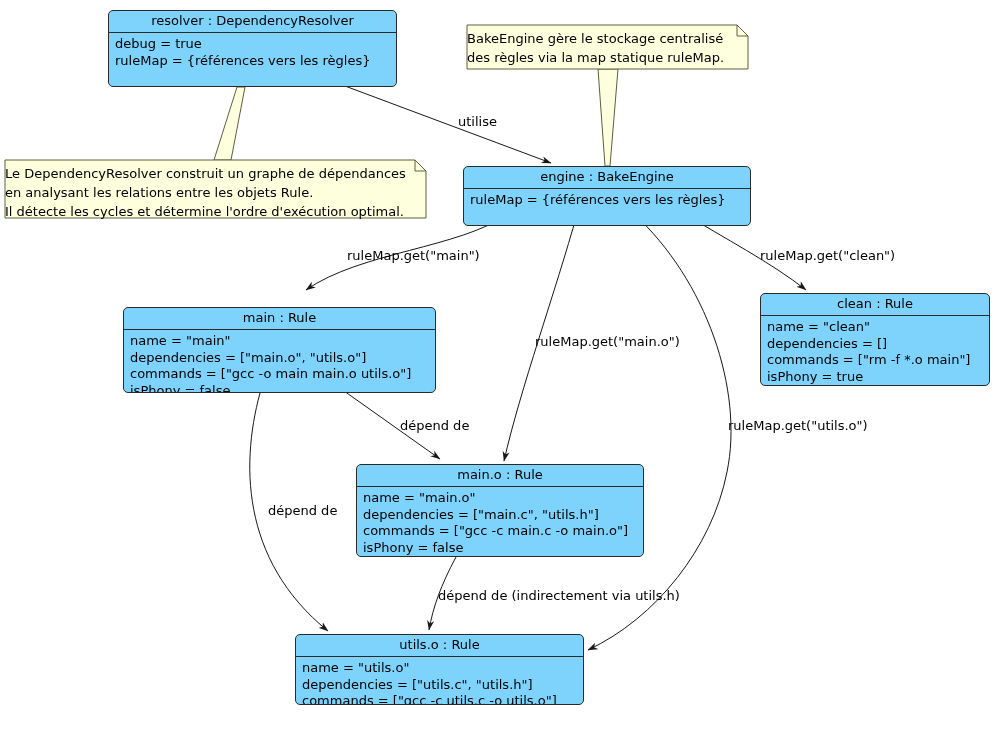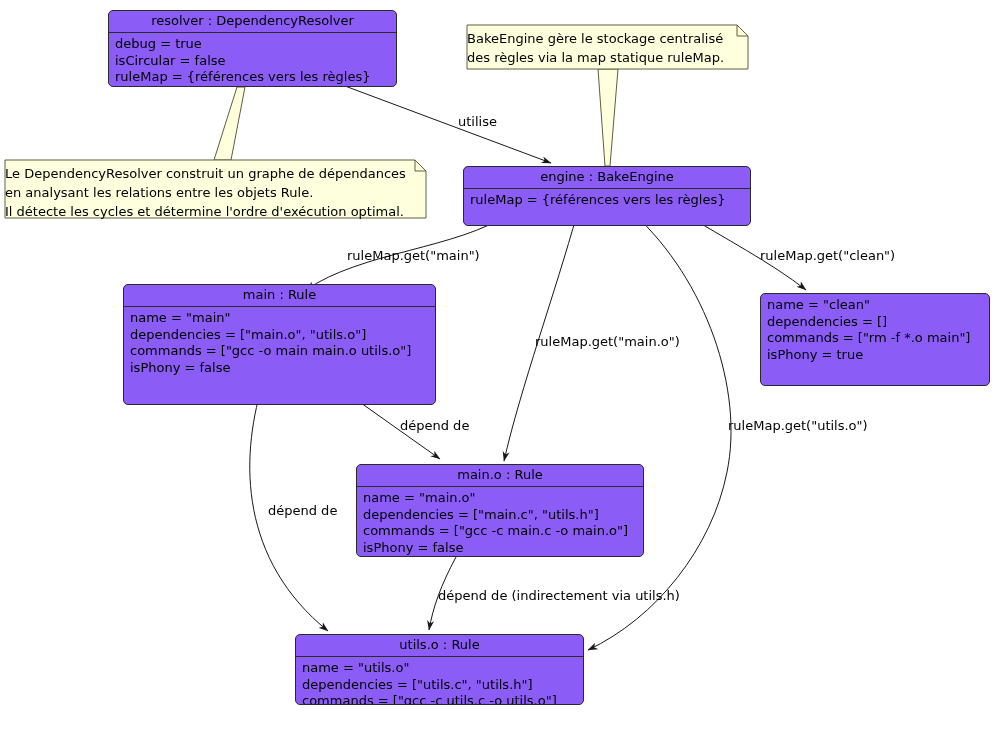--- a/index.html
+++ b/index.html
@@ -8,21 +8,21 @@
   #canvas {
     position:relative; width:996px; height:734px; background:#ffffff;
     overflow:hidden; font-size:13px; color:#000;
   }
   #edges { position:absolute; left:0; top:0; width:996px; height:734px; }
   .edge { fill:none; stroke:#181818; stroke-width:1; }
   .note-shape { fill:#feffdd; stroke:#5e5e44; stroke-width:1; }
   .note-fold { fill:none; stroke:#5e5e44; stroke-width:1; }
   .note-link { fill:#feffdd; stroke:#5e5e44; stroke-width:1; }
   .obj {
-    position:absolute; background:#8b5cf6; border:1px solid #2a2a2a;
+    position:absolute; background:#7dd3fc; border:1px solid #2a2a2a;
     border-radius:5px; overflow:hidden;
   }
   .obj-title {
     text-align:center; padding:2px 6px 3px 6px; line-height:16px;
     border-bottom:1px solid #2a2a2a; white-space:nowrap;
   }
   .obj-body { padding:3px 2px 2px 6px; }
   .attr { line-height:16.5px; white-space:nowrap; }
   .note-text {
     position:absolute; padding:4px 0; line-height:19px; white-space:nowrap;
@@ -56,43 +56,43 @@
     <path class="edge" marker-end="url(#arrow)" d="M634,214 C706,280 744,390 727,472 C712,548 656,618 588,650"></path>
     <path class="edge" marker-end="url(#arrow)" d="M337,386 L440,459"></path>
     <path class="edge" marker-end="url(#arrow)" d="M262,386 C240,460 240,560 328,631"></path>
     <path class="edge" marker-end="url(#arrow)" d="M456,557 C441,585 433,607 429,630"></path>
   </svg>
 
   <div class="obj" style="left:108px; top:10px; width:289px; height:77px">
     <div class="obj-title">resolver : DependencyResolver</div>
     <div class="obj-body">
       <div class="attr">debug = true</div>
-      <div class="attr">isCircular = false</div>
       <div class="attr">ruleMap = {références vers les règles}</div>
     </div>
   </div>
 
   <div class="obj" style="left:463px; top:166px; width:288px; height:60px">
     <div class="obj-title">engine : BakeEngine</div>
     <div class="obj-body">
       <div class="attr">ruleMap = {références vers les règles}</div>
     </div>
   </div>
 
-  <div class="obj" style="left:123px; top:284px; width:313px; height:121px">
+  <div class="obj" style="left:123px; top:307px; width:313px; height:86px">
     <div class="obj-title">main : Rule</div>
     <div class="obj-body">
       <div class="attr">name = "main"</div>
       <div class="attr">dependencies = ["main.o", "utils.o"]</div>
       <div class="attr">commands = ["gcc -o main main.o utils.o"]</div>
       <div class="attr">isPhony = false</div>
     </div>
   </div>
 
   <div class="obj" style="left:760px; top:293px; width:230px; height:93px">
+    <div class="obj-title">clean : Rule</div>
     <div class="obj-body">
       <div class="attr">name = "clean"</div>
       <div class="attr">dependencies = []</div>
       <div class="attr">commands = ["rm -f *.o main"]</div>
       <div class="attr">isPhony = true</div>
     </div>
   </div>
 
   <div class="obj" style="left:356px; top:464px; width:288px; height:93px">
     <div class="obj-title">main.o : Rule</div>

